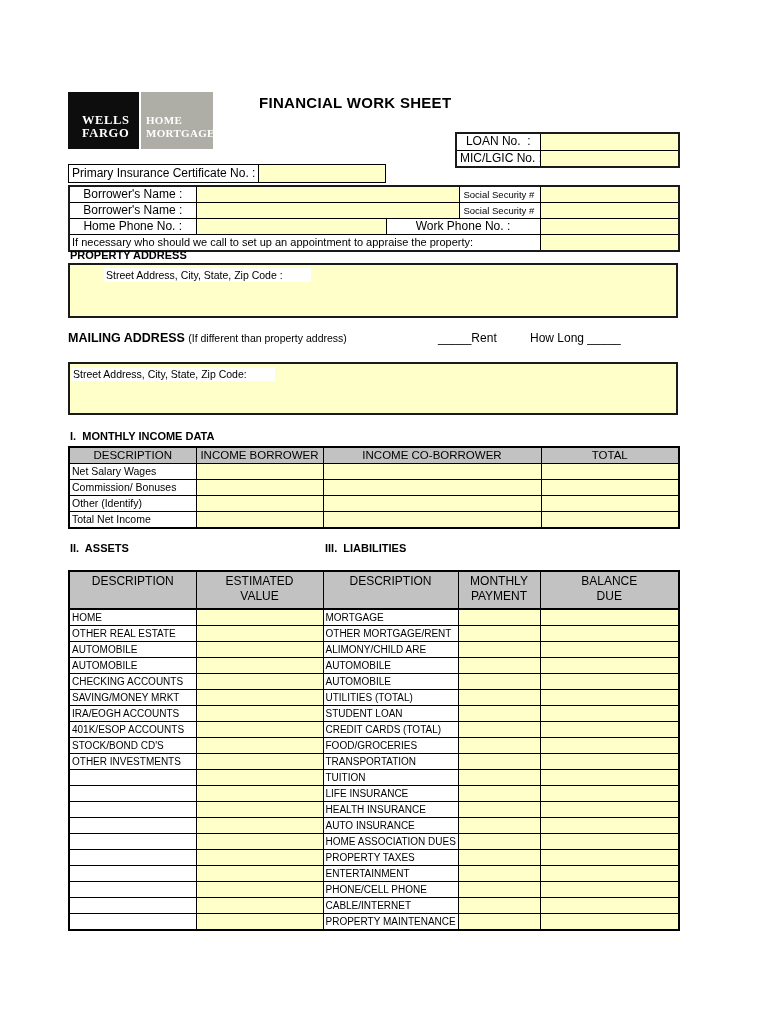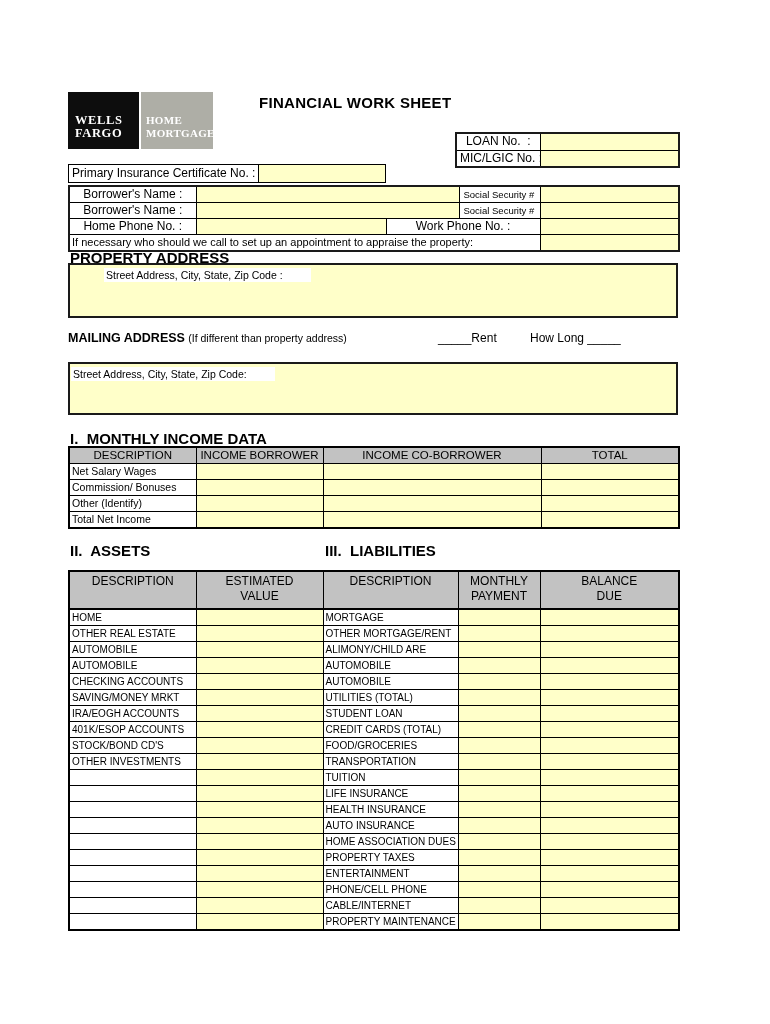--- a/index.html
+++ b/index.html
@@ -12,21 +12,21 @@
     font-family: "Liberation Sans", "DejaVu Sans", sans-serif;
     color: #000;
     overflow: hidden;
   }
   
   .logo { position: absolute; left: 68px; top: 92px; width: 147px; height: 57px; display: flex; }
   .logo-black {
     width: 73px; height: 57px; background: #0d0d0d; border-right: 2px solid #fff;
     font-family: "Liberation Serif", "DejaVu Serif", serif; font-weight: bold;
     color: #fff; font-size: 12.5px; line-height: 13px; letter-spacing: 0.6px;
-    padding: 22px 0 0 7px;
+    padding: 22px 0 0 14px;
   }
   .logo-gray {
     width: 72px; height: 57px; background: #aeaea6;
     font-family: "Liberation Serif", "DejaVu Serif", serif; font-weight: bold;
     color: #fff; font-size: 11px; line-height: 13px; letter-spacing: 0.3px;
     padding: 22px 0 0 5px;
   }
   
   .title { position: absolute; left: 259px; top: 94px; font-size: 15px; font-weight: bold; letter-spacing: 0.3px; white-space: pre; }
   
@@ -42,21 +42,21 @@
   .loan-label { white-space: pre; text-align: center; margin-top: 39px; }
   
   .pic-row { position: absolute; left: 68px; top: 164px; width: 317px; }
   .pic-row td { height: 18px; font-size: 12px; }
   
   .borrower-table { position: absolute; left: 68px; top: 185px; width: 610px; }
   .borrower-table td { font-size: 12px; }
   .borrower-table td.ss { font-size: 9.5px; padding-left: 4px; }
   .borrower-table td.small { font-size: 11px; padding-left: 2px; }
   
-  .heading { position: absolute; font-size: 15px; font-weight: bold; white-space: pre; }
+  .heading { position: absolute; font-size: 11px; font-weight: bold; white-space: pre; }
   
   .addr-box { position: absolute; left: 68px; width: 610px; background: #ffffc9; border: 2px solid #1a1a1a; }
   .addr-label { display: inline-block; background: #fff; font-size: 10.5px; padding: 1px 28px 1px 2px; margin: 1px 0 0 1px; }
   
   .mailing-line { position: absolute; left: 68px; top: 331px; width: 610px; height: 16px; font-size: 12px; }
   .mailing-line .bold { font-weight: bold; font-size: 12.5px; }
   .mailing-line .qual { font-size: 10.5px; }
   .blank { position: absolute; white-space: pre; }
   
   .income-table { position: absolute; left: 68px; top: 446px; width: 610px; border: 2px solid #000; }

